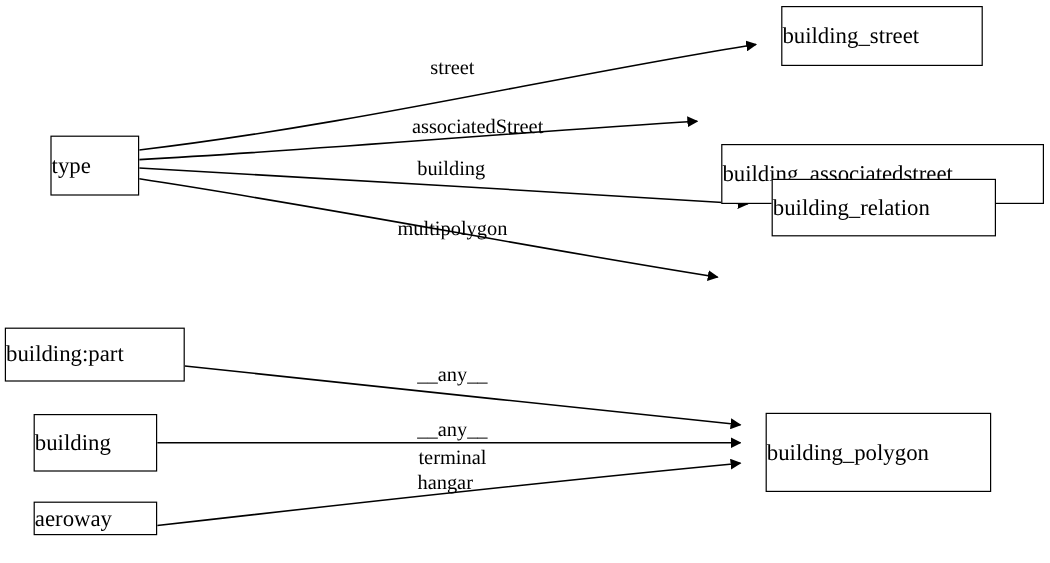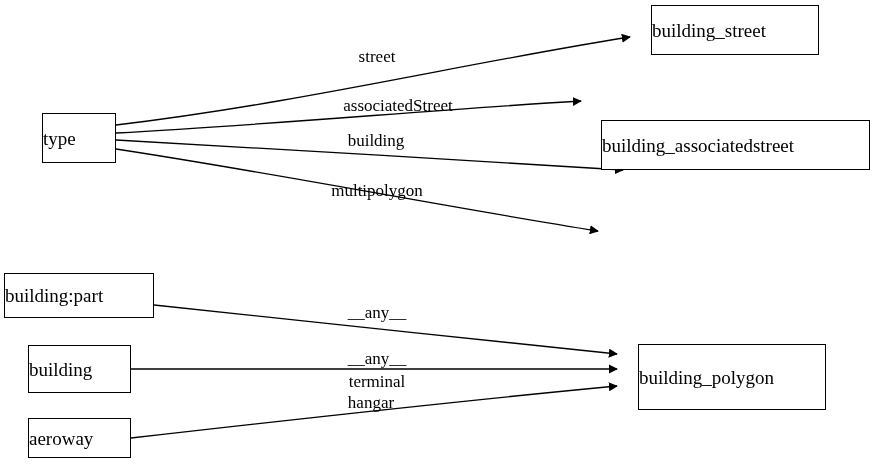--- a/index.html
+++ b/index.html
@@ -81,31 +81,34 @@
   </div>
 
   <div class="node-box" style="left:651px; top:5px; width:168px; height:50px;">
     <span>building_street</span>
   </div>
 
   <div class="node-box" style="left:601px; top:76px; width:269px; height:50px;margin-top:44px;">
     <span>building_associatedstreet</span>
   </div>
 
+  <div class="node-box" style="left:643px; top:149px; width:187px; height:48px;">
+    <span>building_relation</span>
+  </div>
 
 
   <div class="node-box" style="left:4px; top:273px; width:150px; height:45px;">
     <span>building:part</span>
   </div>
 
   <div class="node-box" style="left:28px; top:345px; width:103px; height:48px;">
     <span>building</span>
   </div>
 
-  <div class="node-box" style="left:28px; top:418px; width:103px; height:40px;">
+  <div class="node-box" style="left:28px; top:418px; width:103px; height:28px;">
     <span>aeroway</span>
   </div>
 
   <div class="node-box" style="left:638px; top:344px; width:188px; height:66px;">
     <span>building_polygon</span>
   </div>
 
   <div class="edge-label" style="left:377px; top:56px;">street</div>
 
   <div class="edge-label" style="left:378px; top:105px;margin-left:20px;">associatedStreet</div>

